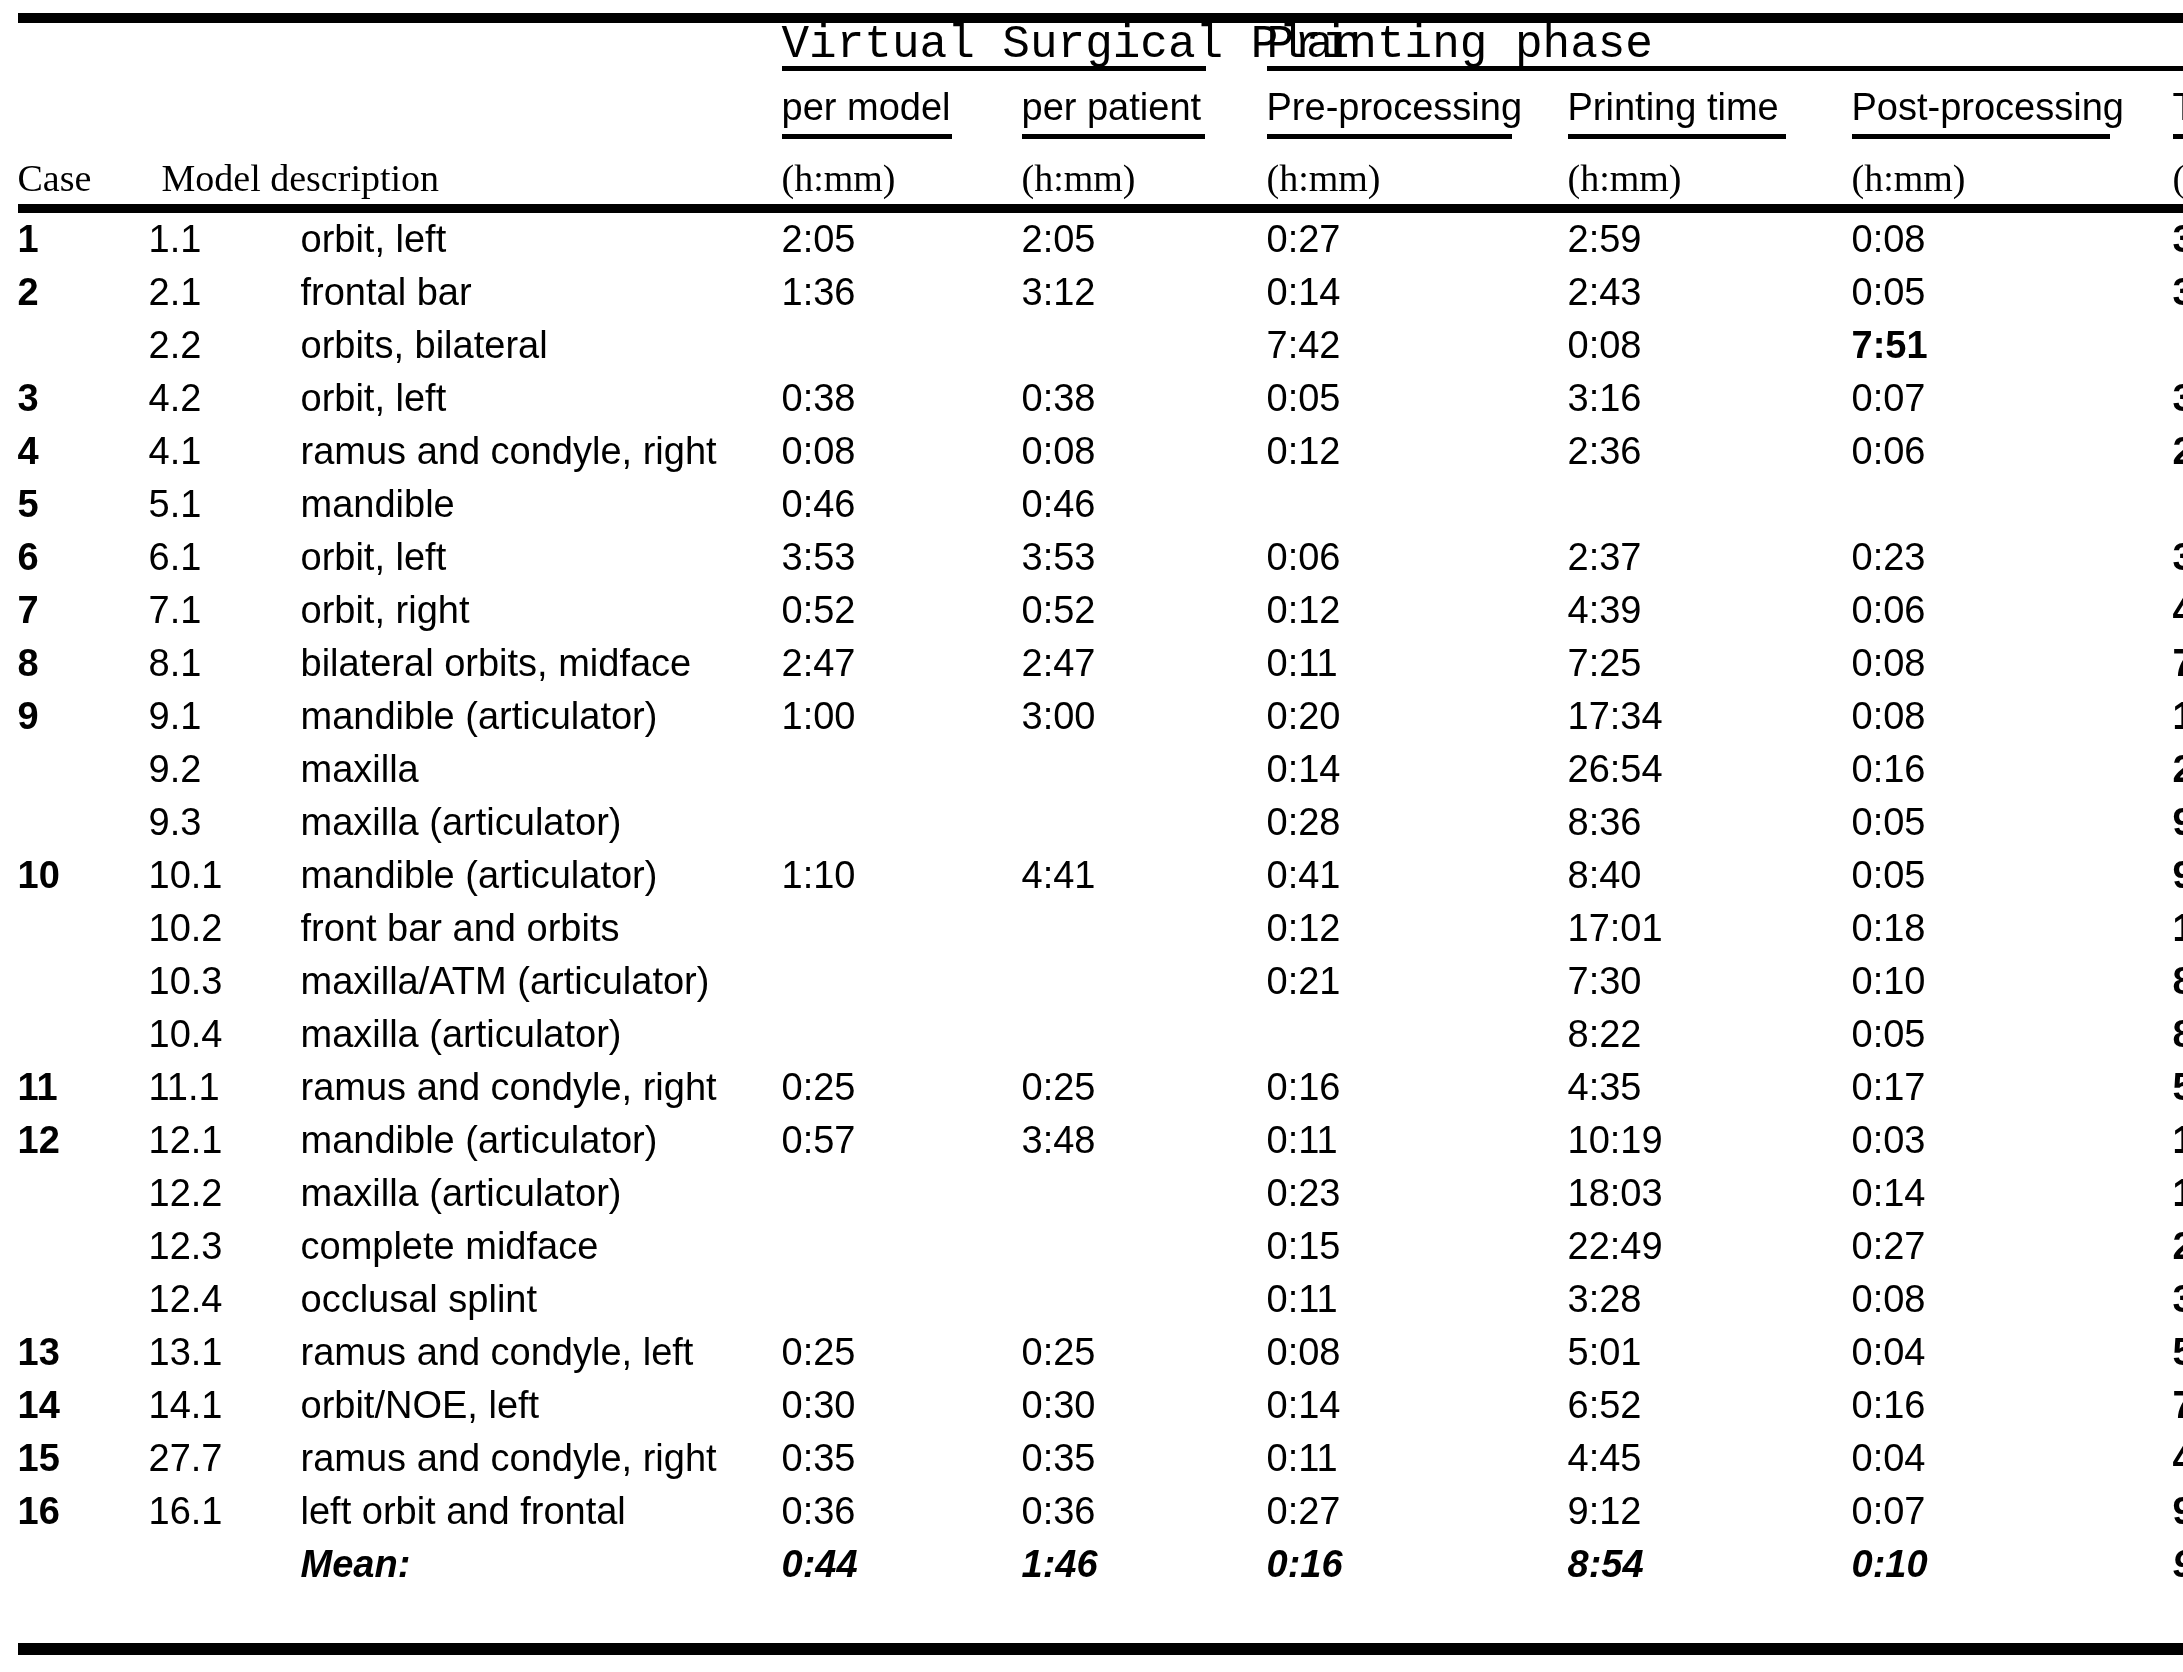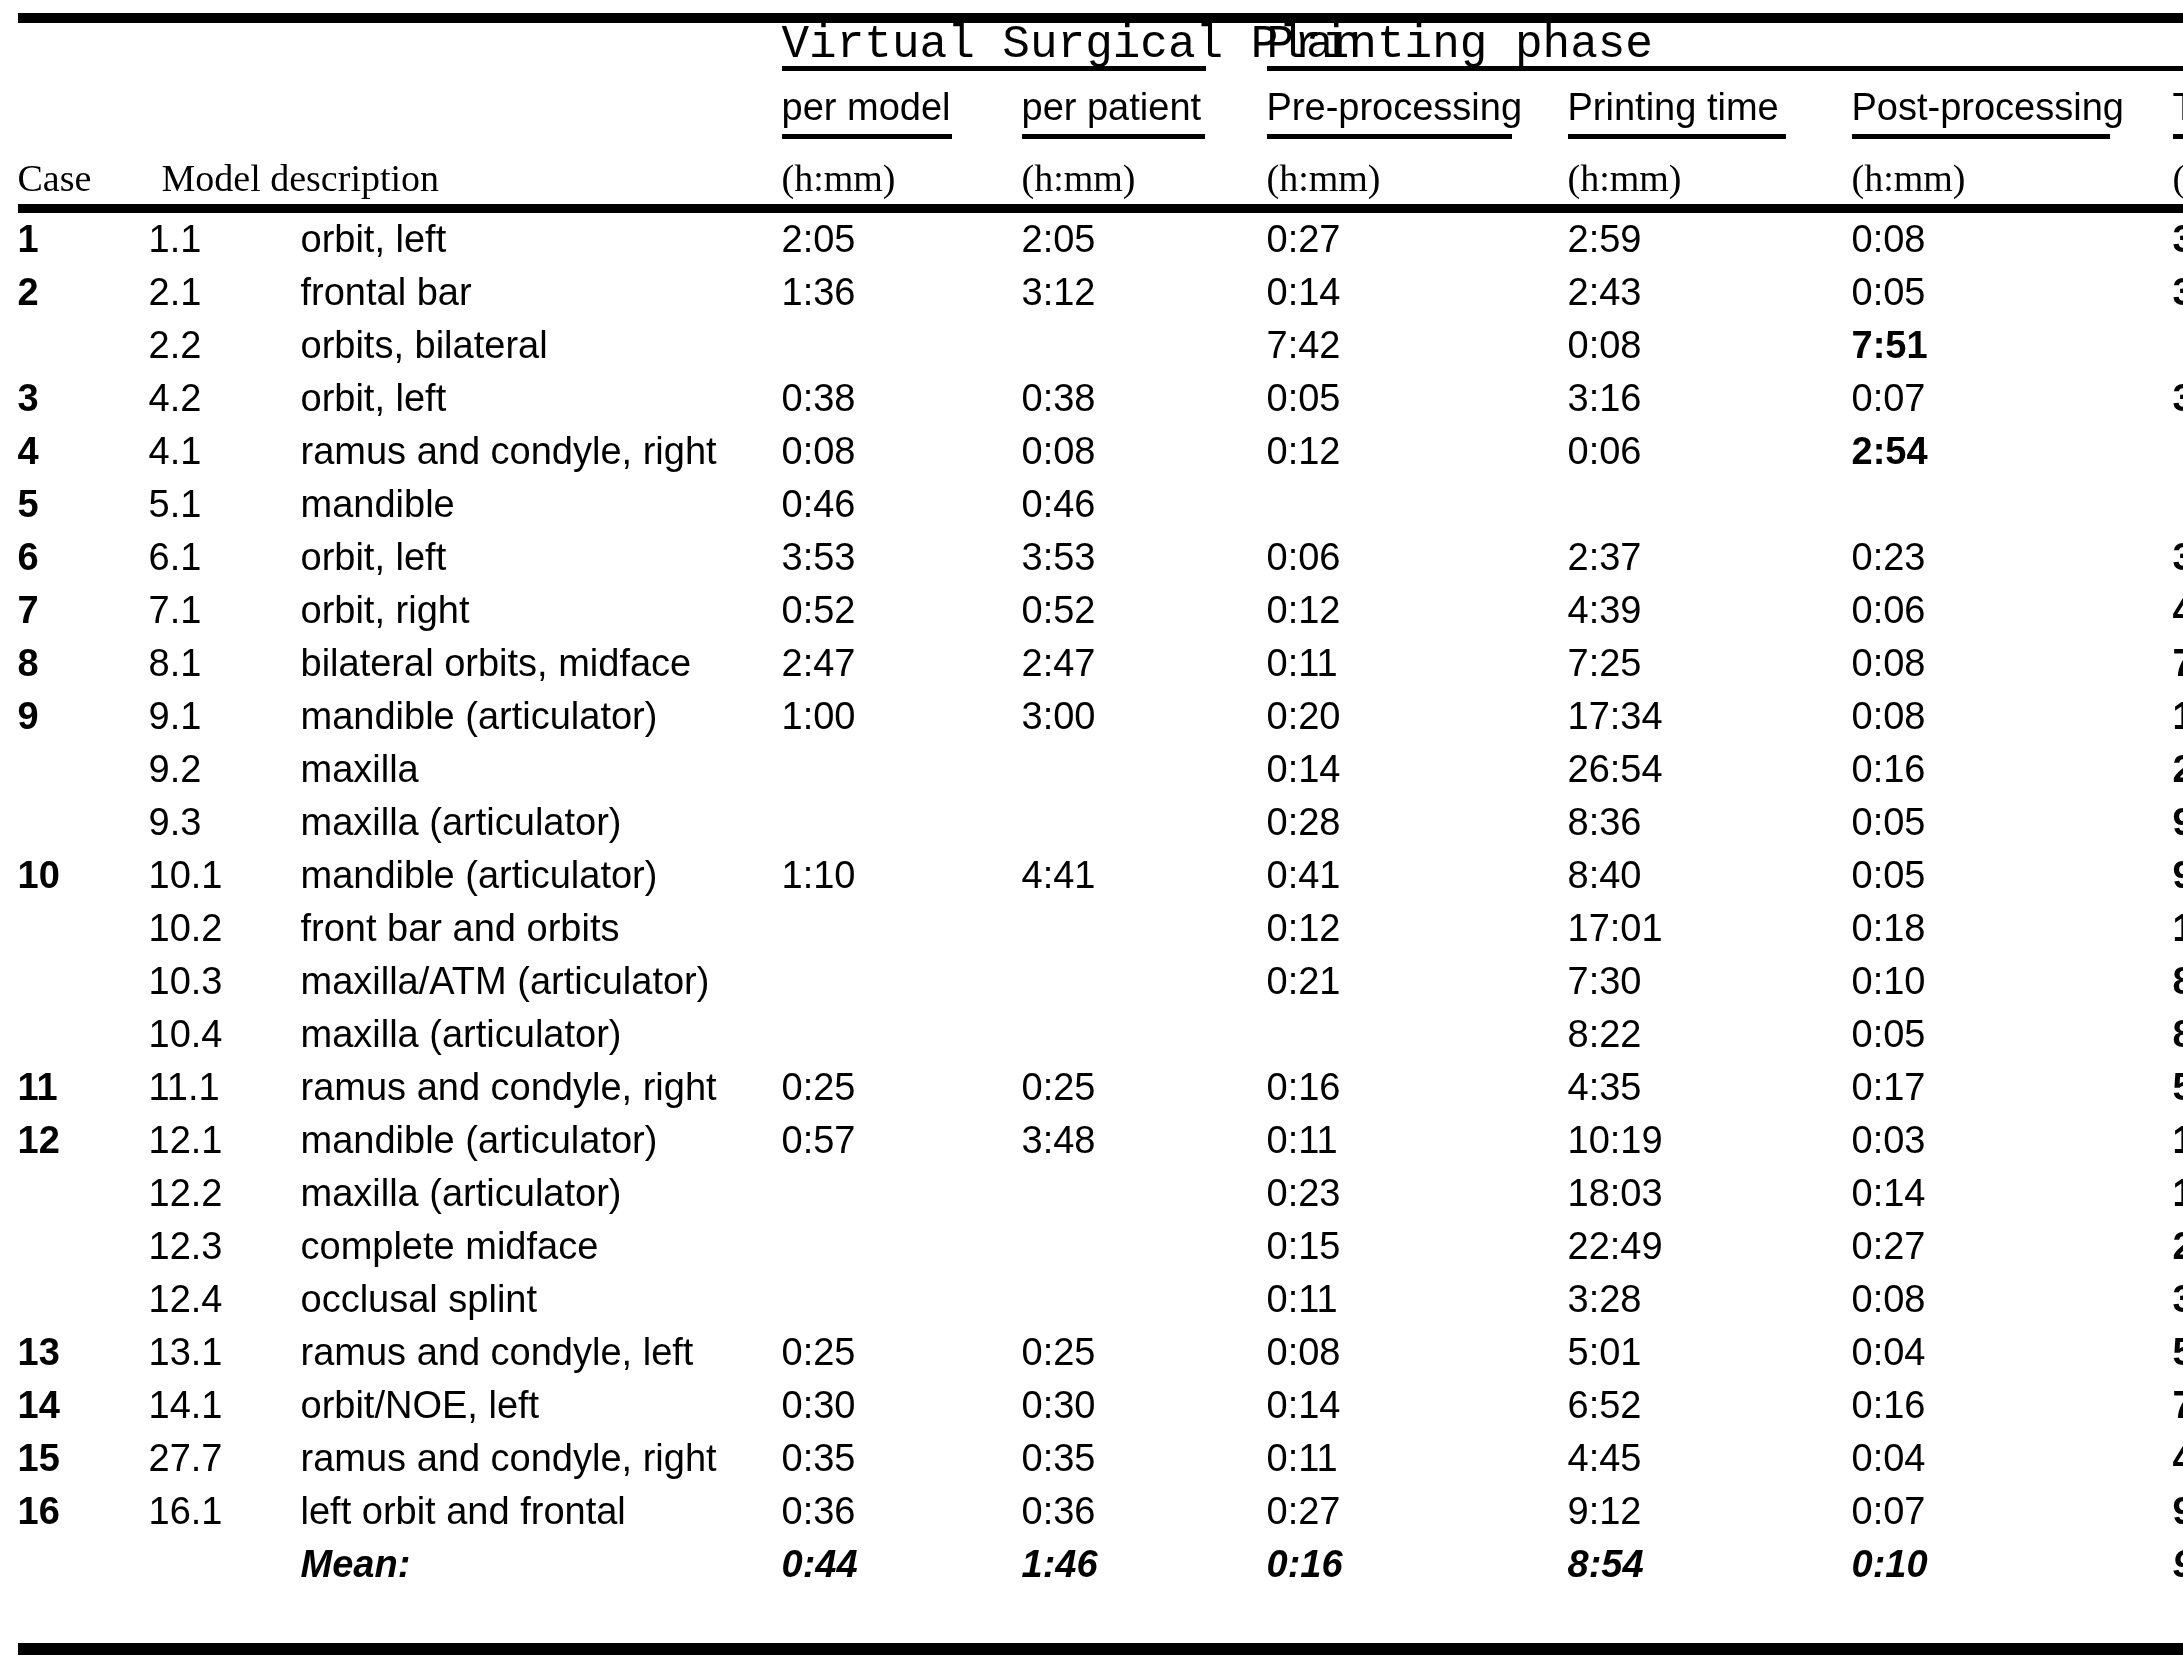--- a/index.html
+++ b/index.html
@@ -156,20 +156,21 @@
     <div class="cell-total">3:27</div>
 
   </div>
       <div class="grid-row data-row">
     <div class="cell-case">4</div>
     <div class="cell-model">4.1</div>
     <div class="cell-desc">ramus and condyle, right</div>
     <div class="cell-time">0:08</div>
     <div class="cell-time">0:08</div>
     <div class="cell-time">0:12</div>
+    <div class="cell-time">2:36</div>
     <div class="cell-time">0:06</div>
     <div class="cell-total">2:54</div>
 
   </div>
       <div class="grid-row data-row">
     <div class="cell-case">5</div>
     <div class="cell-model">5.1</div>
     <div class="cell-desc">mandible</div>
     <div class="cell-time">0:46</div>
     <div class="cell-time">0:46</div>

